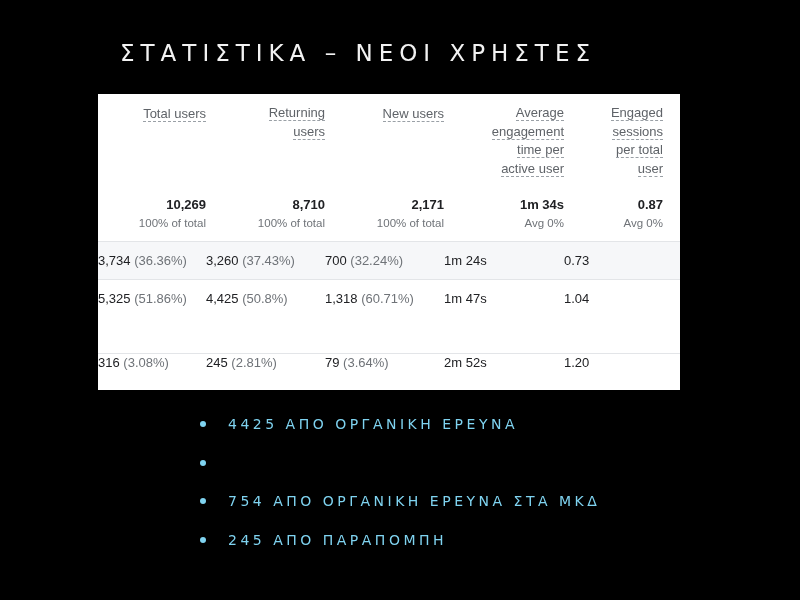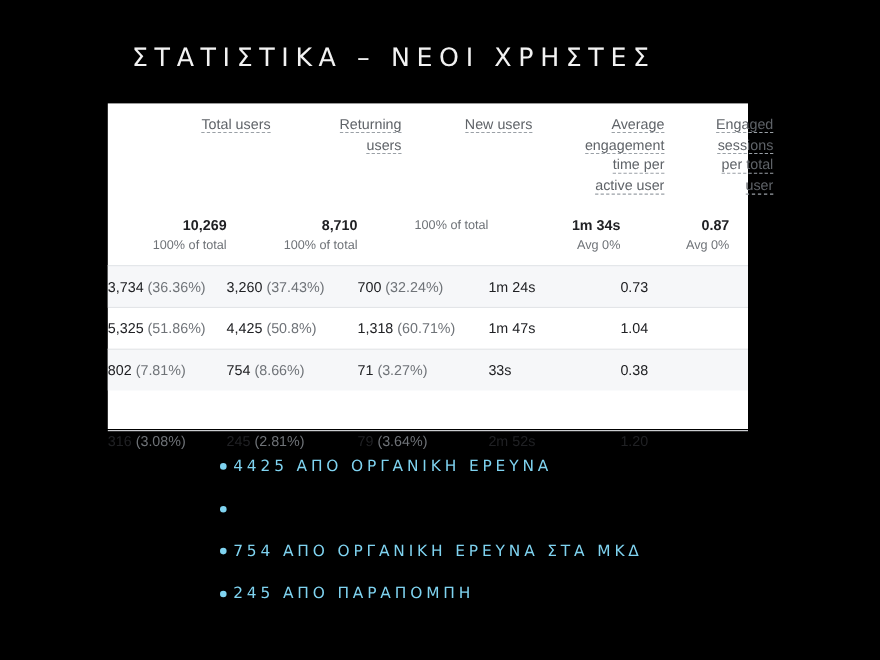--- a/index.html
+++ b/index.html
@@ -31,21 +31,20 @@
     }
 
     .cols {
       display: grid;
       grid-template-columns: 108px 119px 119px 120px 99px 17px;
     }
 
     .header {
       height: 147px;
       position: relative;
-      padding-left: 40px;
     }
     .header .cols { height: 100%; }
     .hcell {
       position: relative;
       text-align: right;
       padding-top: 10px;
     }
     .hlabel {
       display: inline-block;
       font-size: 13px;
@@ -83,20 +82,21 @@
       list-style: none;
     }
     .bullets li {
       height: 38.5px;
       display: flex;
       align-items: center;
       color: #7fd3f0;
       font-family: "DejaVu Sans", sans-serif;
       font-size: 14px;
       letter-spacing: 3.5px;
+      gap: 16px;
     }
     .bullet-dot {
       width: 6px; height: 6px; border-radius: 50%;
       background: #7fd3f0;
       margin-right: 6px;
       flex: 0 0 auto;
     }
   </style>
 </head>
 <body>
@@ -150,20 +150,21 @@
       <div class="cols">
         <div class="tcell">
           <div class="tval">10,269</div>
           <div class="tsub">100% of total</div>
         </div>
         <div class="tcell">
           <div class="tval">8,710</div>
           <div class="tsub">100% of total</div>
         </div>
         <div class="tcell">
+          <div class="tval">2,171</div>
           <div class="tsub">100% of total</div>
         </div>
         <div class="tcell">
           <div class="tval">1m 34s</div>
           <div class="tsub">Avg 0%</div>
         </div>
         <div class="tcell">
           <div class="tval">0.87</div>
           <div class="tsub">Avg 0%</div>
         </div>
@@ -187,30 +188,20 @@
     <div class="cols">
       <div class="cell"><span>5,325</span> <span class="pct">(51.86%)</span></div>
       <div class="cell"><span>4,425</span> <span class="pct">(50.8%)</span></div>
       <div class="cell"><span>1,318</span> <span class="pct">(60.71%)</span></div>
       <div class="cell">1m 47s</div>
       <div class="cell">1.04</div>
       <div></div>
     </div>
   </div>
 
-  <div class="row alt">
-    <div class="cols">
-      <div class="cell"><span>802</span> <span class="pct">(7.81%)</span></div>
-      <div class="cell"><span>754</span> <span class="pct">(8.66%)</span></div>
-      <div class="cell"><span>71</span> <span class="pct">(3.27%)</span></div>
-      <div class="cell">33s</div>
-      <div class="cell">0.38</div>
-      <div></div>
-    </div>
-  </div>
 
   <div class="row" style="height:18px;margin-top:36px;">
     <div class="cols">
       <div class="cell"><span>316</span> <span class="pct">(3.08%)</span></div>
       <div class="cell"><span>245</span> <span class="pct">(2.81%)</span></div>
       <div class="cell"><span>79</span> <span class="pct">(3.64%)</span></div>
       <div class="cell">2m 52s</div>
       <div class="cell">1.20</div>
       <div></div>
     </div>

